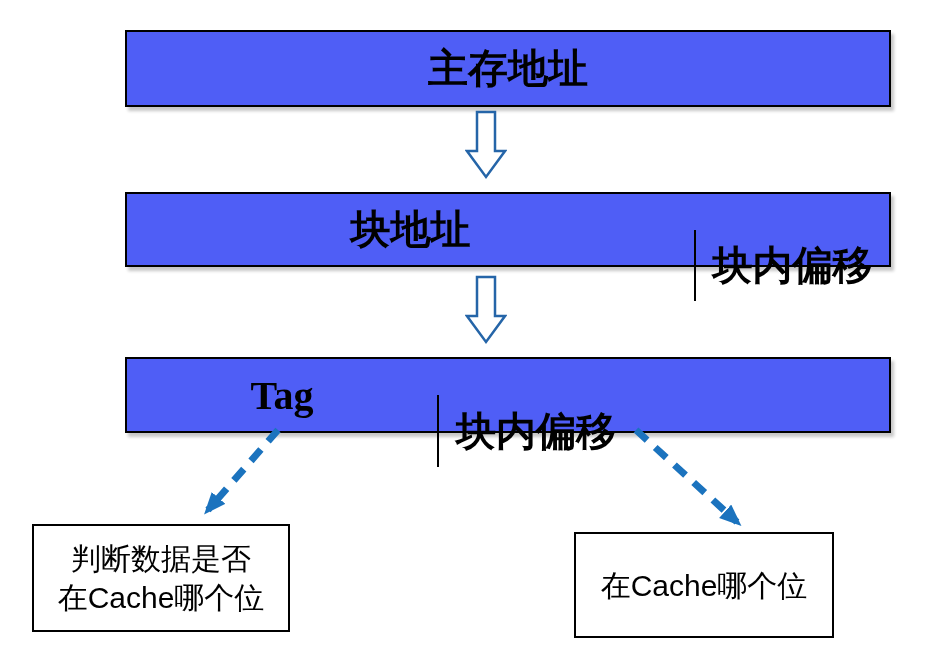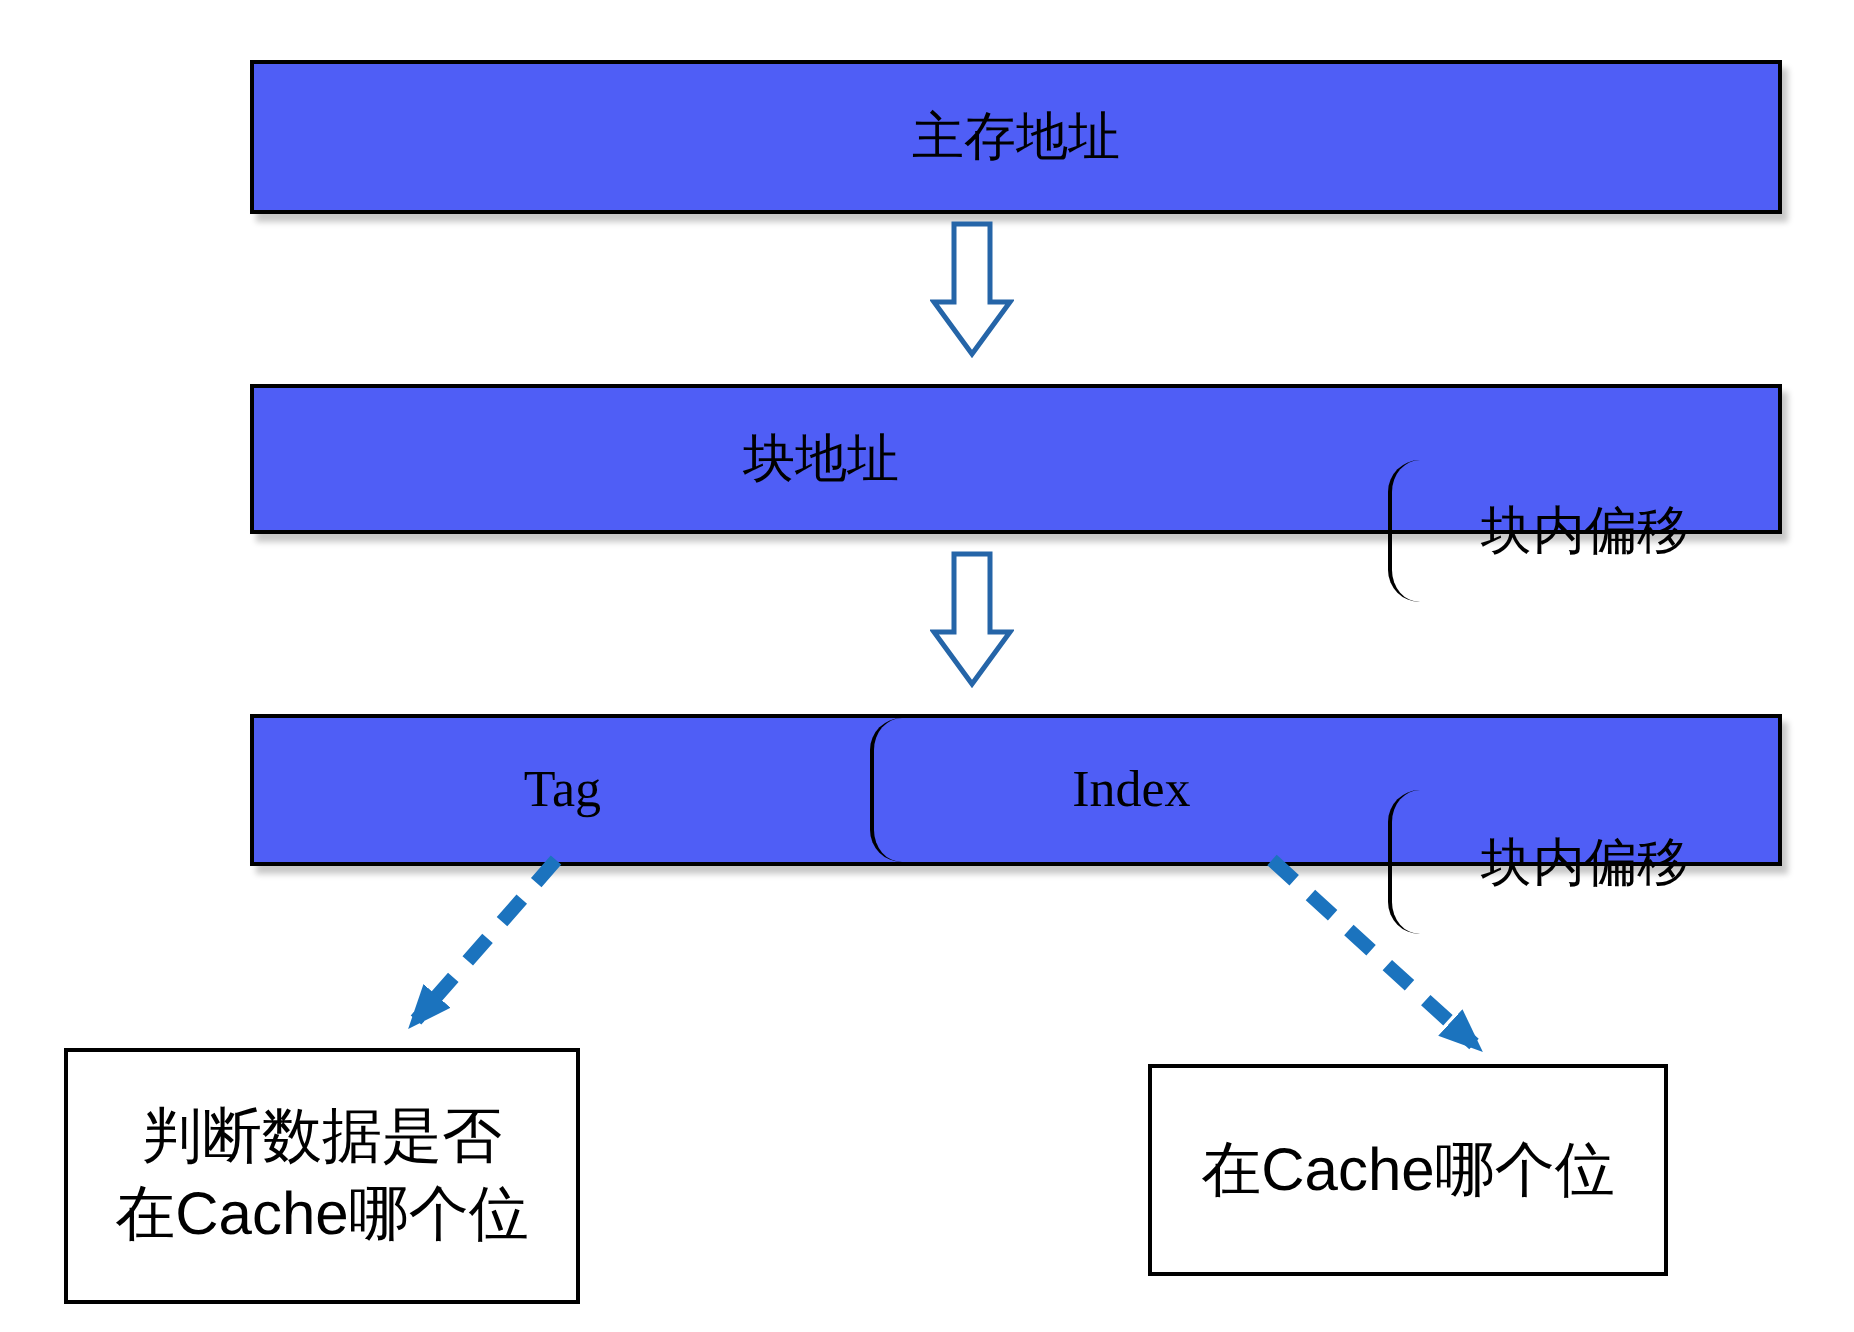--- a/index.html
+++ b/index.html
@@ -17,24 +17,23 @@
     background:#4F5EF6;
     border:2px solid #000000;
     box-sizing:border-box;
     box-shadow:3px 4px 3px rgba(0,0,0,0.22);
   }
   .bar-1{top:30px;height:77px;}
   .bar-2{top:192px;height:75px;}
   .bar-3{top:357px;height:76px;}
   .cell{
     display:flex;align-items:center;justify-content:center;
-    font-weight:normal;font-size:26px;color:#000000;
+    font-weight:bold;font-size:40px;color:#000000;
     box-sizing:border-box;
     height:100%;
-    border-radius:16px;
   }
   .cell + .cell{border-left:2px solid #000000;}
   .w-full{width:100%;}
   .w-block{width:570px;}
   .w-offset{width:196px;margin-top:36px;}
   .w-tag{width:310px;}
   .w-index{width:260px;}
   .arrow-svg{position:absolute;}
   .hollow-arrow-1{left:465px;top:110px;}
   .hollow-arrow-2{left:465px;top:275px;}
@@ -44,21 +43,21 @@
     position:absolute;
     background:#ffffff;
     border:2px solid #000000;
     box-sizing:border-box;
     display:flex;flex-direction:column;
     align-items:center;justify-content:center;
     text-align:center;
     font-family:"Liberation Sans","DejaVu Sans",sans-serif;
     font-size:30px;color:#000000;line-height:1.3;
   }
-  .note-left{left:32px;top:524px;width:258px;height:128px;}
+  .note-left{left:32px;top:524px;width:258px;height:108px;}
   .note-right{left:574px;top:532px;width:260px;height:106px;}
 </style>
 </head>
 <body>
 
 <div class="canvas">
 
   <div class="bar bar-1">
     <div class="cell w-full">主存地址</div>
   </div>
@@ -71,21 +70,20 @@
     <div class="cell w-block">块地址</div>
     <div class="cell w-offset">块内偏移</div>
   </div>
 
   <svg class="arrow-svg hollow-arrow-2" width="42" height="70" viewBox="0 0 42 70">
     <polygon points="12,2 30,2 30,41 40,41 21,67 2,41 12,41" fill="#ffffff" stroke="#2565A8" stroke-width="2.5" stroke-linejoin="miter"></polygon>
   </svg>
 
   <div class="bar bar-3">
     <div class="cell w-tag">Tag</div>
-    <div class="cell w-index">Index</div>
     <div class="cell w-offset">块内偏移</div>
   </div>
 
   <svg class="arrow-svg dashed-left" width="122" height="104" viewBox="0 0 122 104">
     <defs>
       <marker id="ah-l" markerUnits="userSpaceOnUse" markerWidth="24" markerHeight="20" refX="16" refY="9" orient="auto">
         <path d="M0,0 L22,9 L0,18 Z" fill="#1B73BE"></path>
       </marker>
     </defs>
     <line x1="108" y1="6" x2="38" y2="86" stroke="#1B73BE" stroke-width="7" stroke-dasharray="15 11" marker-end="url(#ah-l)"></line>

